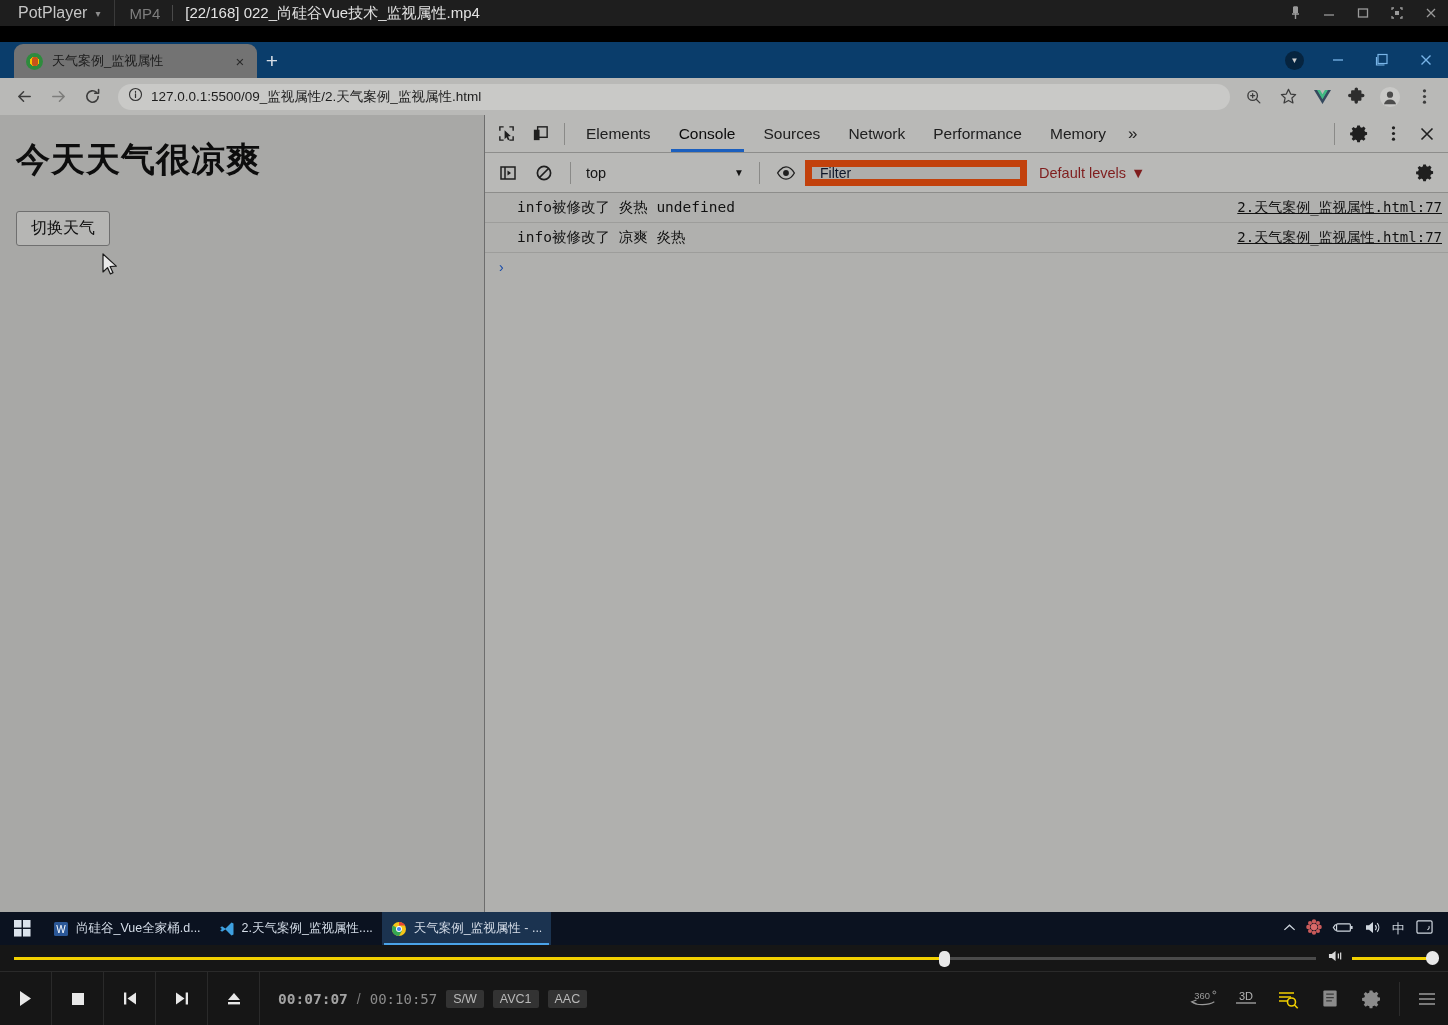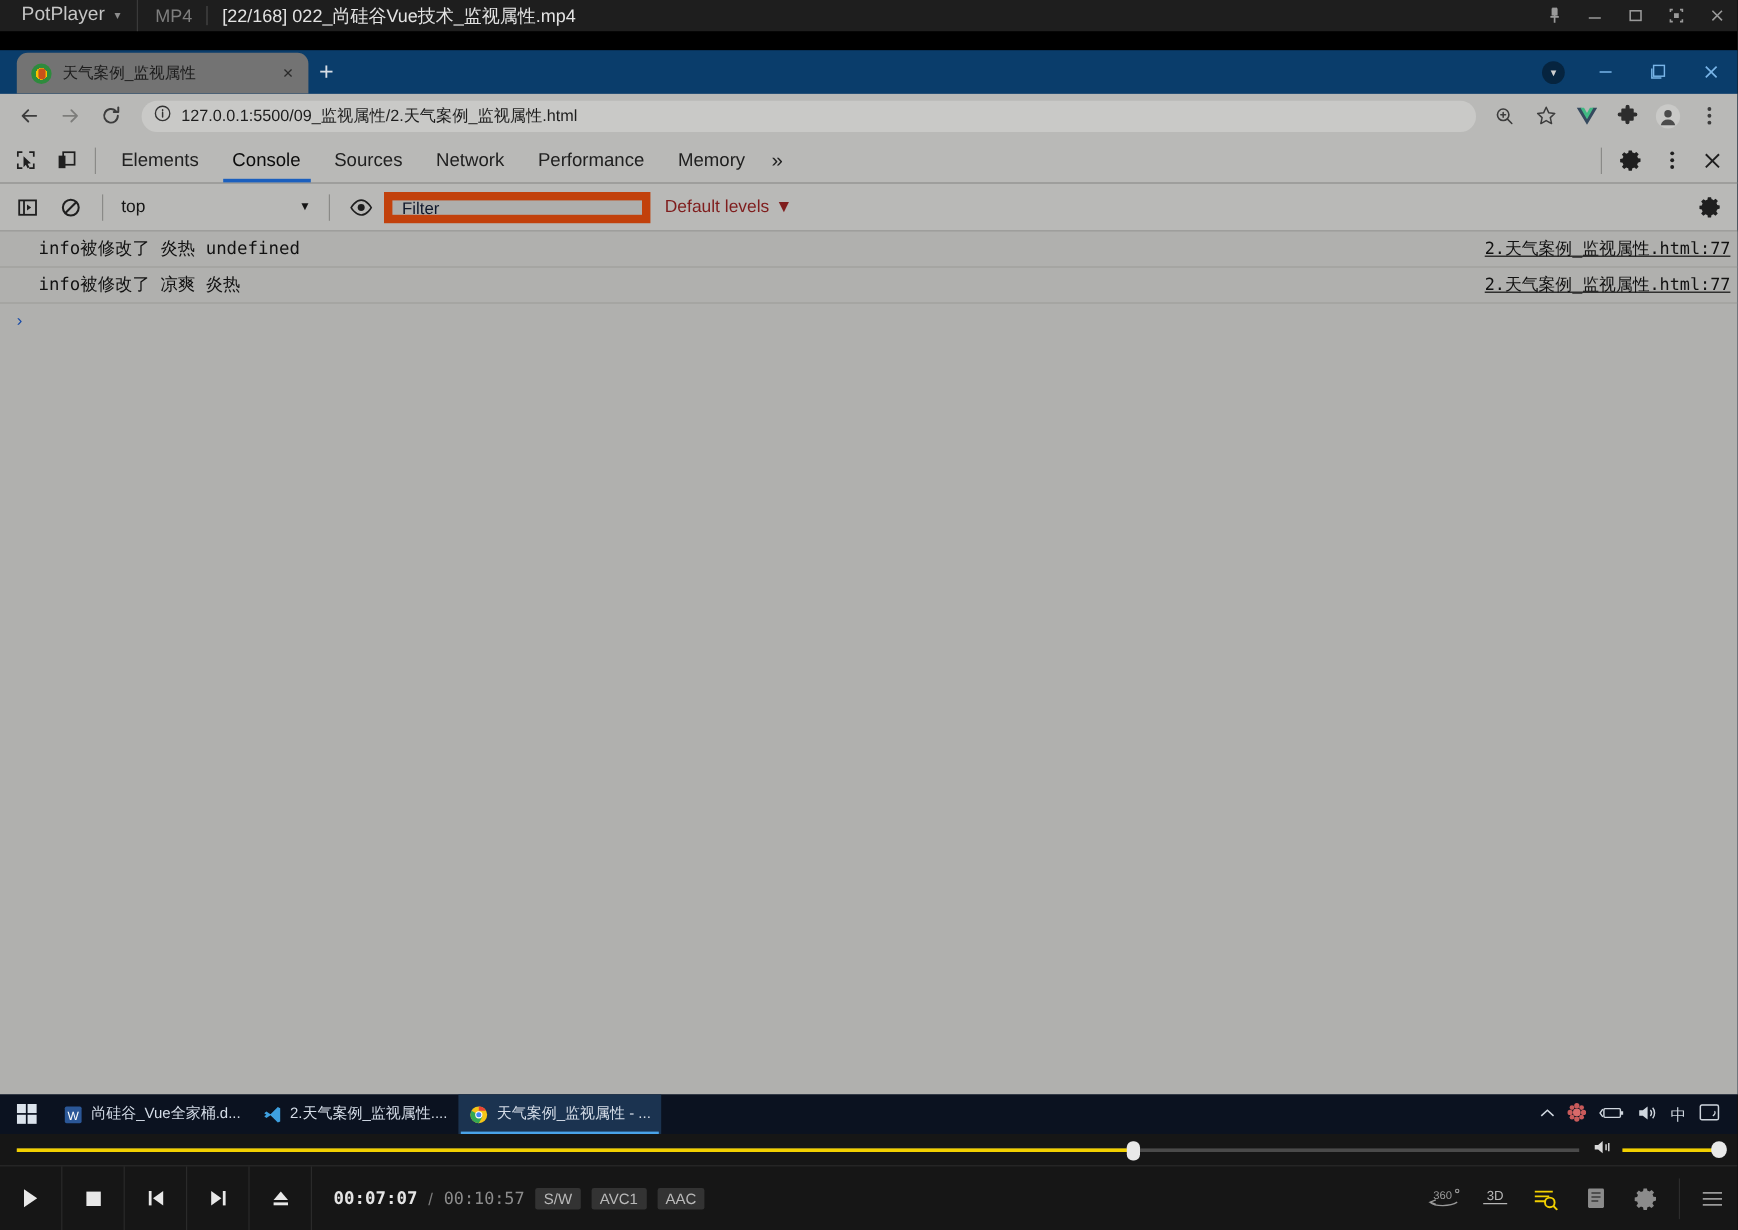--- a/index.html
+++ b/index.html
@@ -187,21 +187,21 @@
 
   .pot-ctrlbar {
     position:absolute; left:0; top:26px; width:1448px; height:54px;
     border-top:1px solid #2a2a2a; display:flex; align-items:center;
   }
   .pc-btn {
     width:52px; height:54px; display:flex; align-items:center; justify-content:center;
     color:#e4e4e4; border-right:1px solid #2a2a2a;
   }
   .time-zone { display:flex; align-items:center; gap:9px; padding-left:18px; }
-  .t-cur { font-size:14.5px; color:#e5e5e5; font-family:"DejaVu Sans Mono", monospace; font-weight:bold;}
+  .t-cur { font-size:14.5px; color:#a3a3a3; font-family:"DejaVu Sans Mono", monospace; font-weight:bold;}
   .t-slash { font-size:14px; color:#7b7b7b; }
   .t-tot { font-size:14px; color:#8c8c8c; font-family:"DejaVu Sans Mono", monospace; }
   .badge {
     background:#333; color:#b9b9b9; font-size:12.5px; padding:2px 7px; border-radius:2px;
   }
   .pot-right { margin-left:auto; display:flex; align-items:center; }
   .pr-btn { width:42px; height:54px; display:flex; align-items:center; justify-content:center; color:#9a9a9a; font-size:13px;}
   .pr-sep { width:1px; height:34px; background:#2c2c2c; margin:0 6px; }
 </style>
 </head>
@@ -344,20 +344,29 @@
               <circle cx="2.5" cy="4" r="1.7" fill="#3c3c3c"></circle>
               <circle cx="2.5" cy="10" r="1.7" fill="#3c3c3c"></circle>
               <circle cx="2.5" cy="16" r="1.7" fill="#3c3c3c"></circle>
             </svg>
         </div>
       </div>
     </div>
 
     <div class="chrome-body">
 
+      <div class="page-pane">
+        <div class="page-h1">今天天气很凉爽</div>
+        <button class="page-btn">切换天气</button>
+        <div class="cursor-arrow">
+          <svg width="17" height="23" viewBox="0 0 17 23">
+              <path d="M1 1l0 18 4.5-4.4 2.9 6.3 2.6-1.2-2.9-6.2 6.2-0.4z" fill="#e9e9e9" stroke="#1a1a1a" stroke-width="1.2" stroke-linejoin="round"></path>
+            </svg>
+        </div>
+      </div>
 
       <div class="devtools">
         <div class="dt-tabbar">
           <div class="dt-icon-btn">
             <svg width="19" height="19" viewBox="0 0 20 20">
                 <path d="M3 7V3h4M17 7V3h-4M3 13v4h4M17 13v4h-4" stroke="#1f1f1f" stroke-width="1.5" fill="none"></path>
                 <path d="M8 6.5l6.5 6.2-2.9.5 1.6 3-1.6.8-1.6-3-2 2.1z" fill="#1f1f1f"></path>
               </svg>
           </div>
           <div class="dt-icon-btn">

